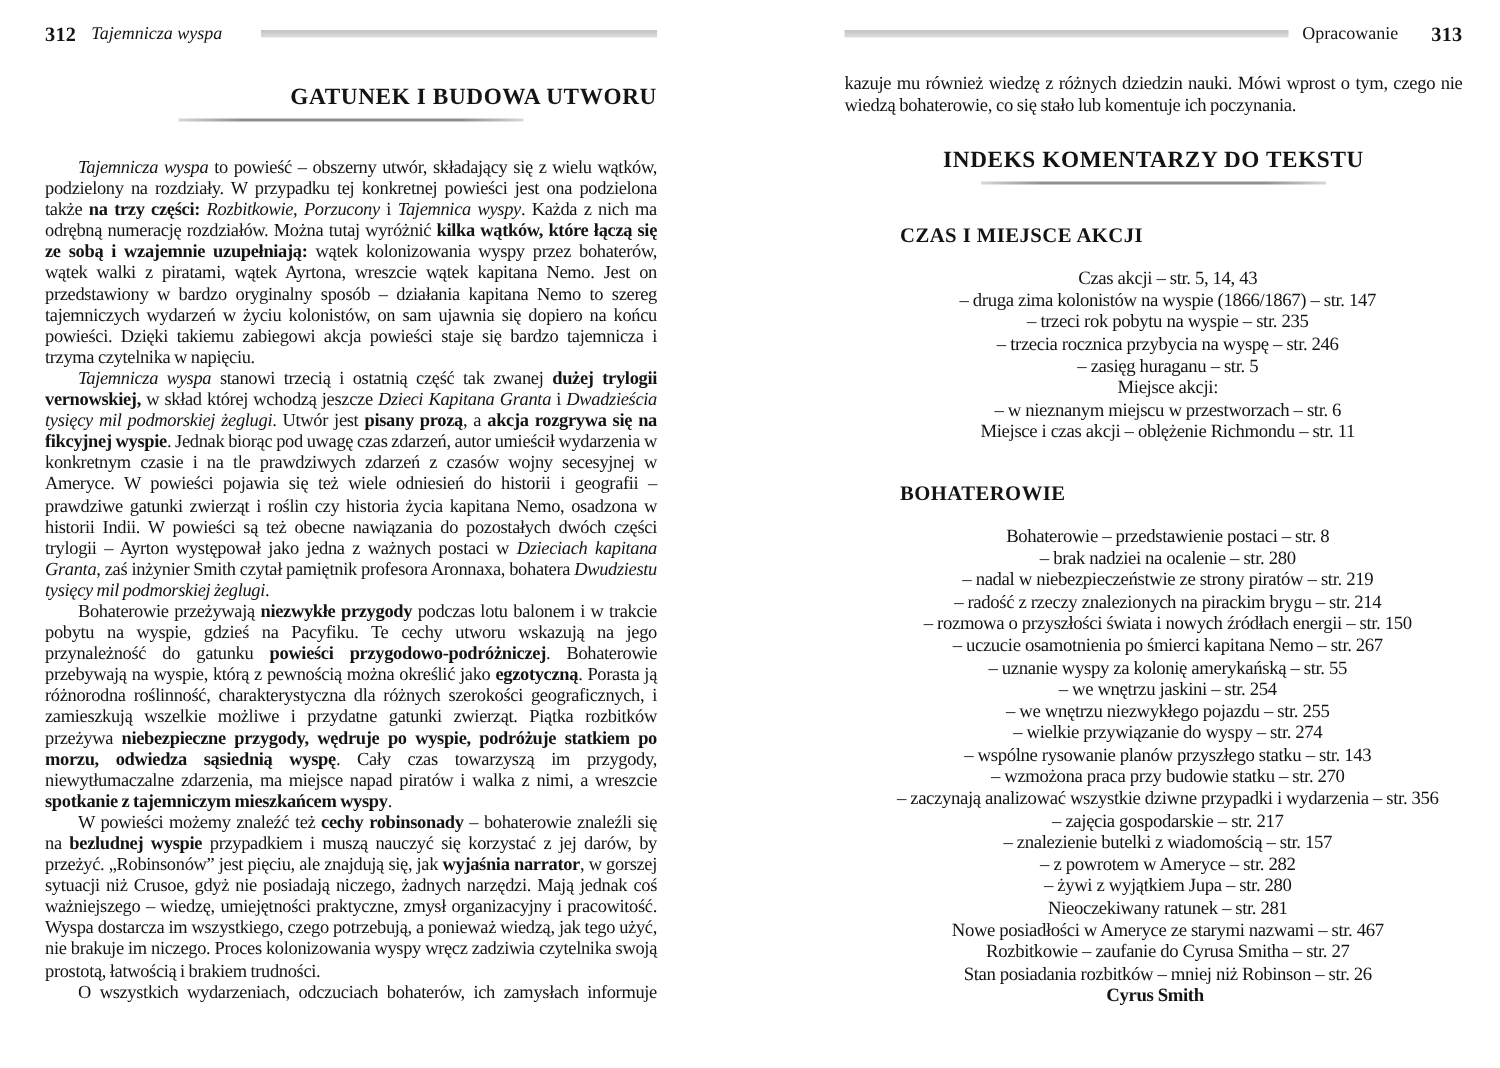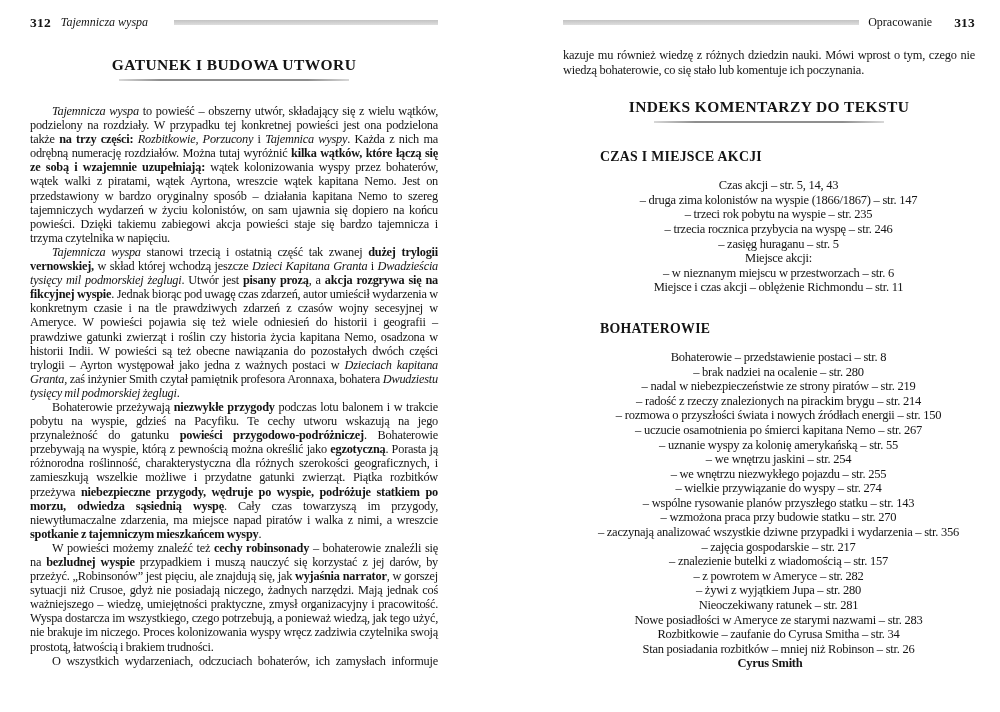--- a/index.html
+++ b/index.html
@@ -19,21 +19,21 @@
   .running-title.roman{margin-right:22px;}
   .header-bar{height:5px;background:linear-gradient(to bottom,#c3c3c3,#dedede);}
   .bar-left{flex:1;margin-left:26px;}
   .bar-right{flex:1;margin-right:9px;}
   .page-left .page-num{margin-right:0;}
   .page-right .running-header{justify-content:flex-end;}
 
   .section-title{
     text-align:center;font-weight:bold;font-size:15.5px;letter-spacing:0.4px;
   }
-  .page-left .section-title{margin-top:27px;}
+  .page-left .section-title{margin-top:27px;text-align:right;}
   .page-right .section-title{margin-top:21px;}
   .title-underline{
     height:2px;width:230px;margin:5px auto 0;
     background:linear-gradient(to right,#d8d8d8,#8f8f8f 18%,#8f8f8f 82%,#d8d8d8);
   }
 
   .body-text{margin-top:23px;}
   .body-text p{
     margin:0;text-align:justify;text-indent:22px;
     font-size:12.3px;line-height:14.1px;letter-spacing:-0.22px;word-spacing:-0.4px;
@@ -114,21 +114,21 @@
         <div class="index-entry">– we wnętrzu niezwykłego pojazdu – str. 255</div>
         <div class="index-entry">– wielkie przywiązanie do wyspy – str. 274</div>
         <div class="index-entry">– wspólne rysowanie planów przyszłego statku – str. 143</div>
         <div class="index-entry">– wzmożona praca przy budowie statku – str. 270</div>
         <div class="index-entry">– zaczynają analizować wszystkie dziwne przypadki i wydarzenia – str. 356</div>
         <div class="index-entry">– zajęcia gospodarskie – str. 217</div>
         <div class="index-entry">– znalezienie butelki z wiadomością – str. 157</div>
         <div class="index-entry">– z powrotem w Ameryce – str. 282</div>
         <div class="index-entry">– żywi z wyjątkiem Jupa – str. 280</div>
         <div class="index-entry">Nieoczekiwany ratunek – str. 281</div>
-        <div class="index-entry">Nowe posiadłości w Ameryce ze starymi nazwami – str. 283</div>
-        <div class="index-entry">Rozbitkowie – zaufanie do Cyrusa Smitha – str. 34</div>
+        <div class="index-entry">Nowe posiadłości w Ameryce ze starymi nazwami – str. 467</div>
+        <div class="index-entry">Rozbitkowie – zaufanie do Cyrusa Smitha – str. 27</div>
         <div class="index-entry">Stan posiadania rozbitków – mniej niż Robinson – str. 26</div>
         <div class="index-entry character">Cyrus Smith</div>
         <div class="index-entry">– czuje się bezsilny – str. 243</div>
       </div>
   </div>
 
 </div>
 
 </body></html>

